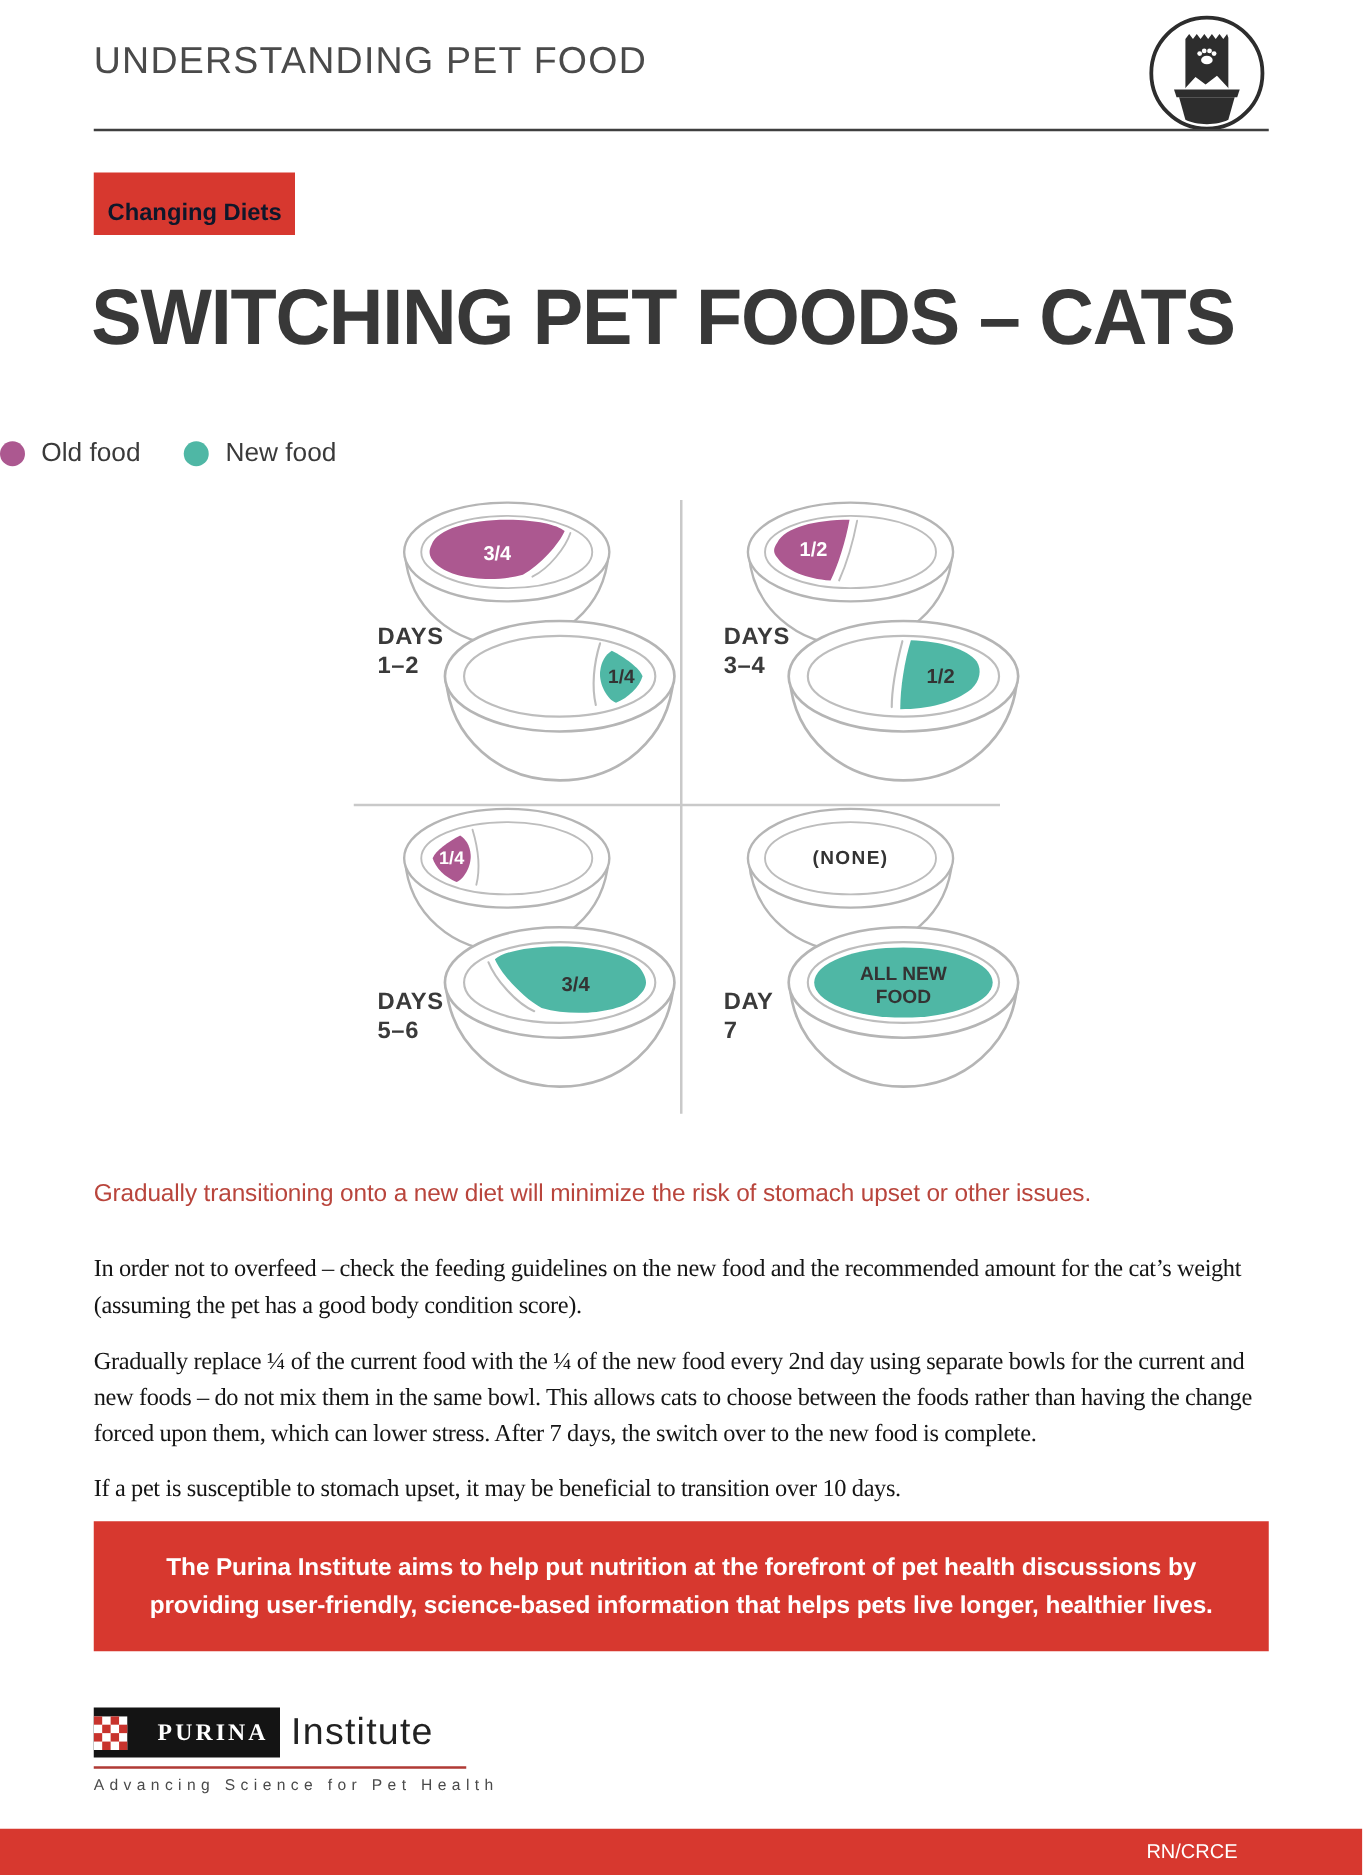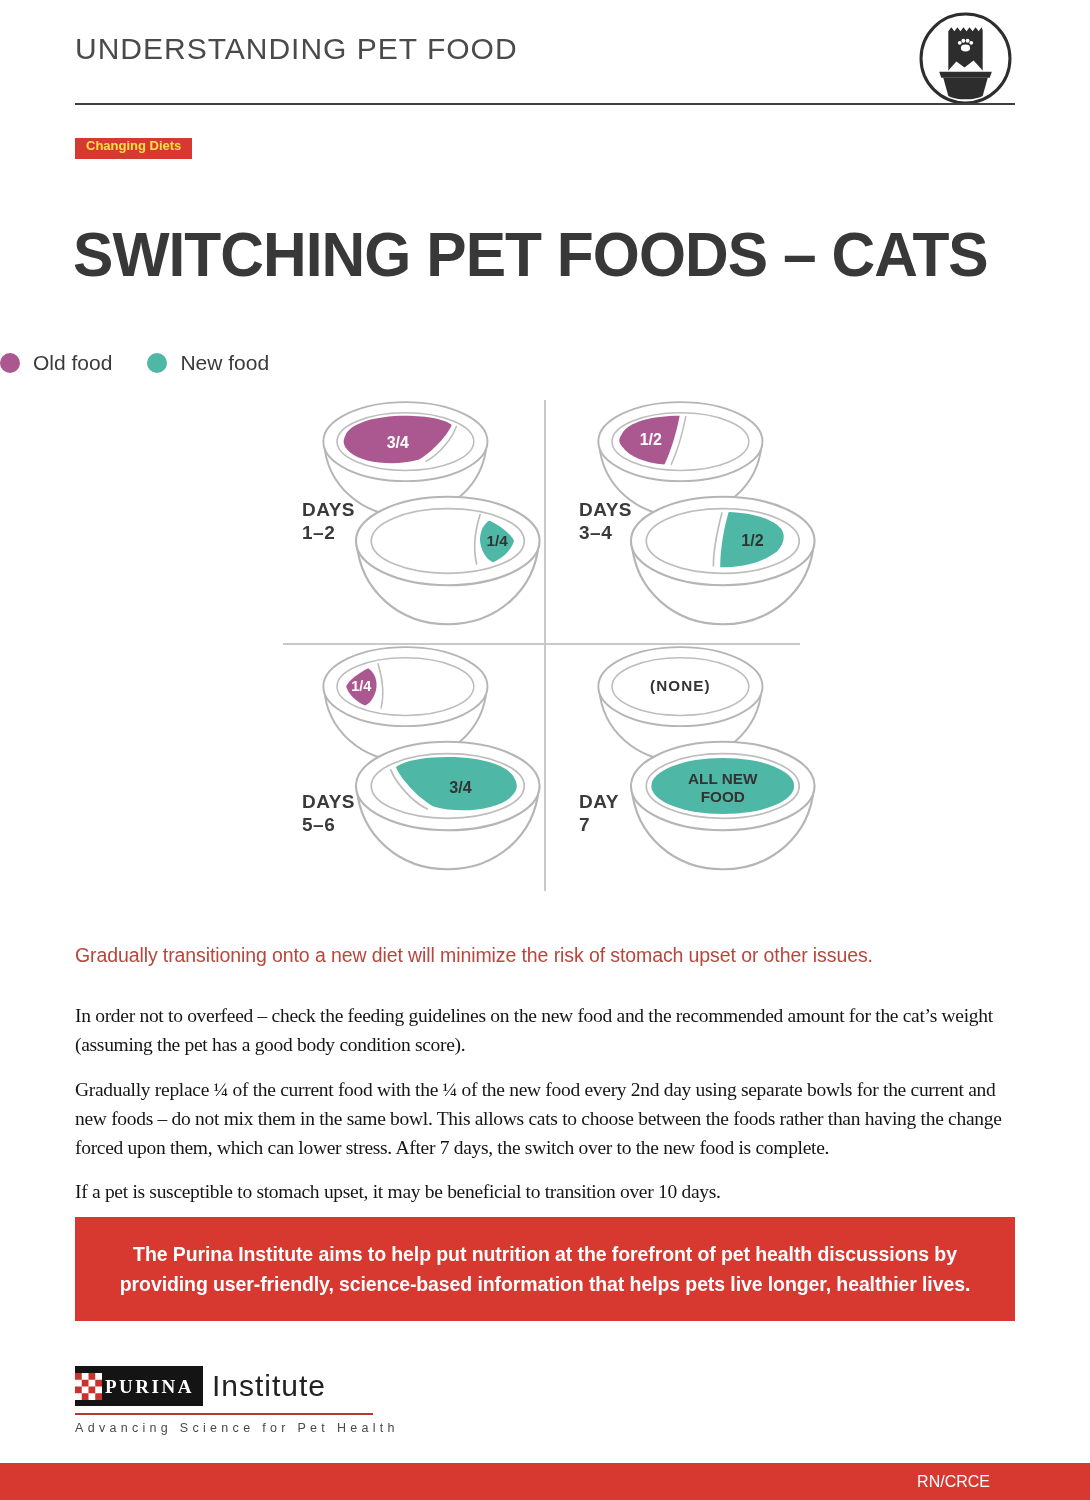--- a/index.html
+++ b/index.html
@@ -5,22 +5,22 @@
   html,body{margin:0;padding:0;background:#fff;}
   .page{position:relative;width:1090px;height:1500px;background:#fff;overflow:hidden;
         font-family:"Liberation Sans",sans-serif;color:#3a3a3a;}
 
   
   .header-title{position:absolute;top:32px;left:75px;font-size:30px;font-weight:400;
                 color:#4a4a4a;letter-spacing:1px;}
   .header-icon{position:absolute;top:11px;right:77px;width:95px;height:95px;}
   .rule{position:absolute;top:103px;left:75px;width:940px;border-top:2.5px solid #3f3f3f;}
 
-  .badge{position:absolute;top:138px;left:75px;background:#d7382f;color:#fde047;
-         font-size:13px;font-weight:bold;padding:0 11px 6px;}
+  .badge{position:absolute;top:138px;left:75px;background:#d7382f;color:#0f172a;
+         font-size:19px;font-weight:bold;padding:22px 11px 6px;}
 
   .title{position:absolute;top:218px;left:73px;margin:0;font-size:63px;font-weight:bold;
          color:#383838;letter-spacing:-1px;white-space:nowrap;
          transform:scaleX(0.96);transform-origin:left center;}
 
   
   .legend{position:absolute;top:351px;left:0;width:100%;display:flex;gap:35px;}
   .legend-item{display:flex;align-items:center;gap:13px;font-size:21px;color:#3a3a3a;}
   .dot{width:20px;height:20px;border-radius:50%;}
   .dot-old{background:#ac5890;}
@@ -50,21 +50,21 @@
   .bodycopy p{margin:0 0 15px;}
 
   .banner{position:absolute;top:1217px;left:75px;width:940px;background:#d7382f;color:#fff;
           box-sizing:border-box;padding:22px 28px;font-size:19.5px;font-weight:bold;
           line-height:1.55;letter-spacing:-0.1px;text-align:center;}
 
   
   .logo{position:absolute;top:1366px;left:75px;}
   .logo-row{display:flex;align-items:center;}
   .purina-box{display:flex;align-items:center;background:#141414;height:40px;
-              padding-right:9px;gap:3px;}
+              padding-right:9px;gap:24px;}
   .checker{display:block;}
   .purina-text{font-family:"Liberation Serif",serif;font-weight:bold;color:#fff;
                font-size:19px;letter-spacing:2.5px;line-height:1;}
   .institute-text{font-size:30px;color:#222;margin-left:9px;letter-spacing:1px;}
   .logo-rule{width:298px;height:2px;background:#b03a35;margin-top:7px;}
   .logo-tagline{margin-top:6px;font-size:12.5px;letter-spacing:4.3px;color:#4a4a4a;}
 
   .footer{position:absolute;left:0;bottom:0;width:100%;height:37px;background:#d7382f;
           color:#fff;display:flex;align-items:center;justify-content:flex-end;
           padding-right:100px;box-sizing:border-box;font-size:16px;}

